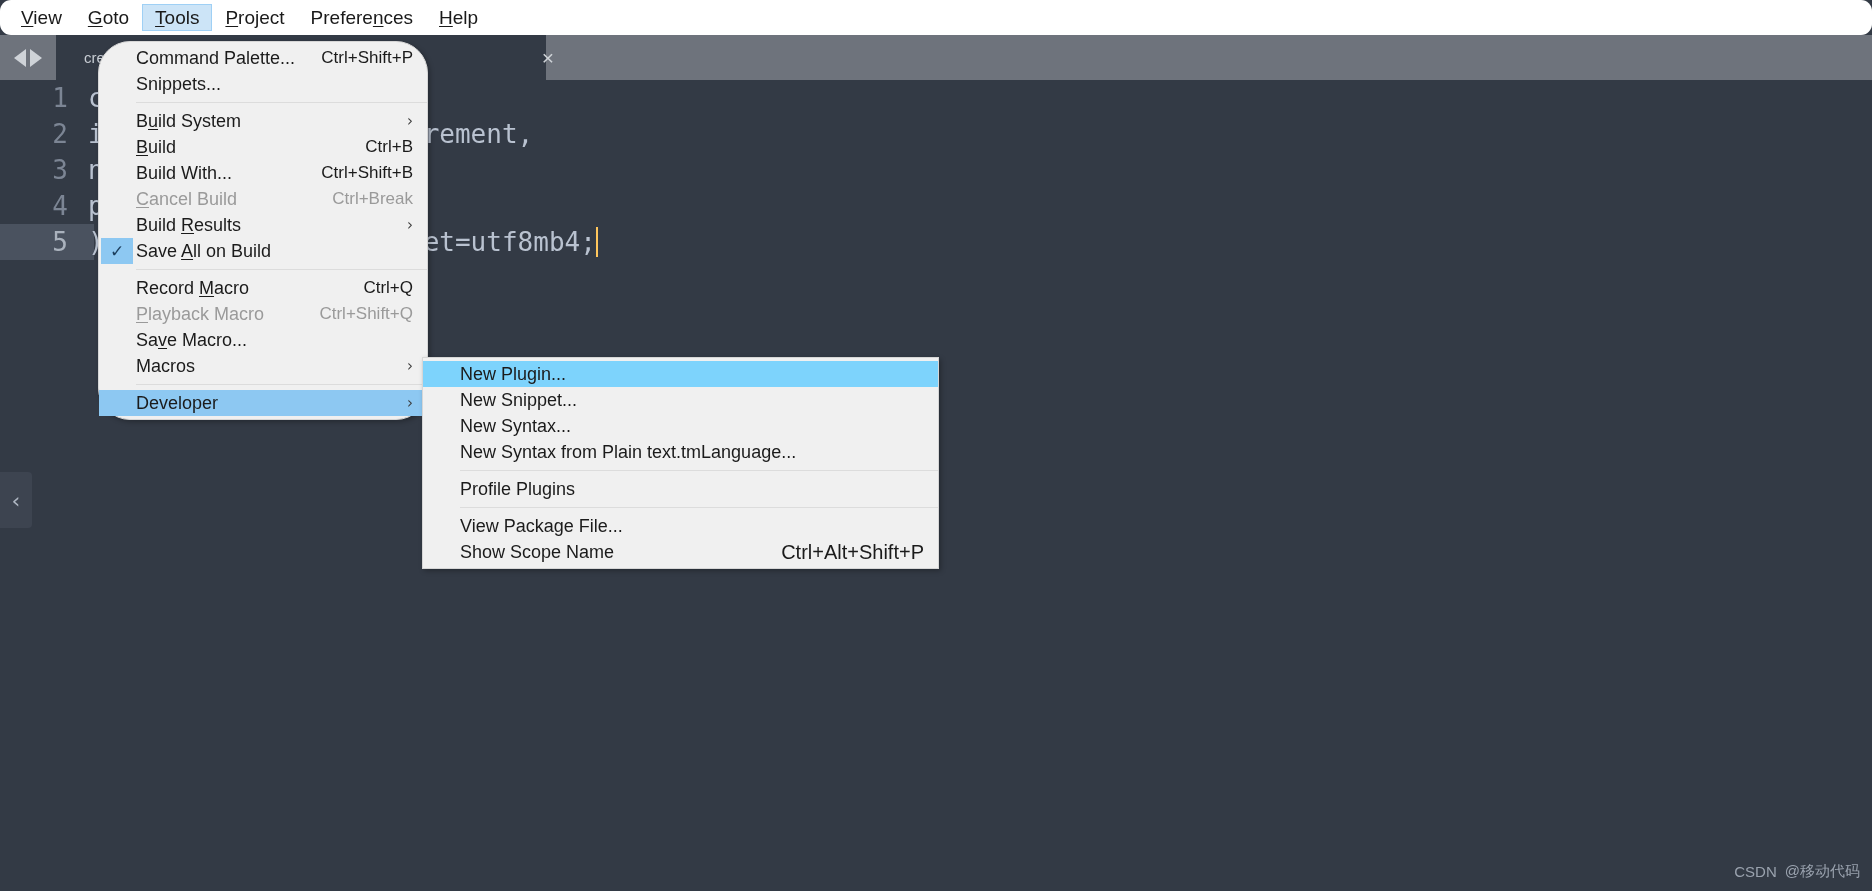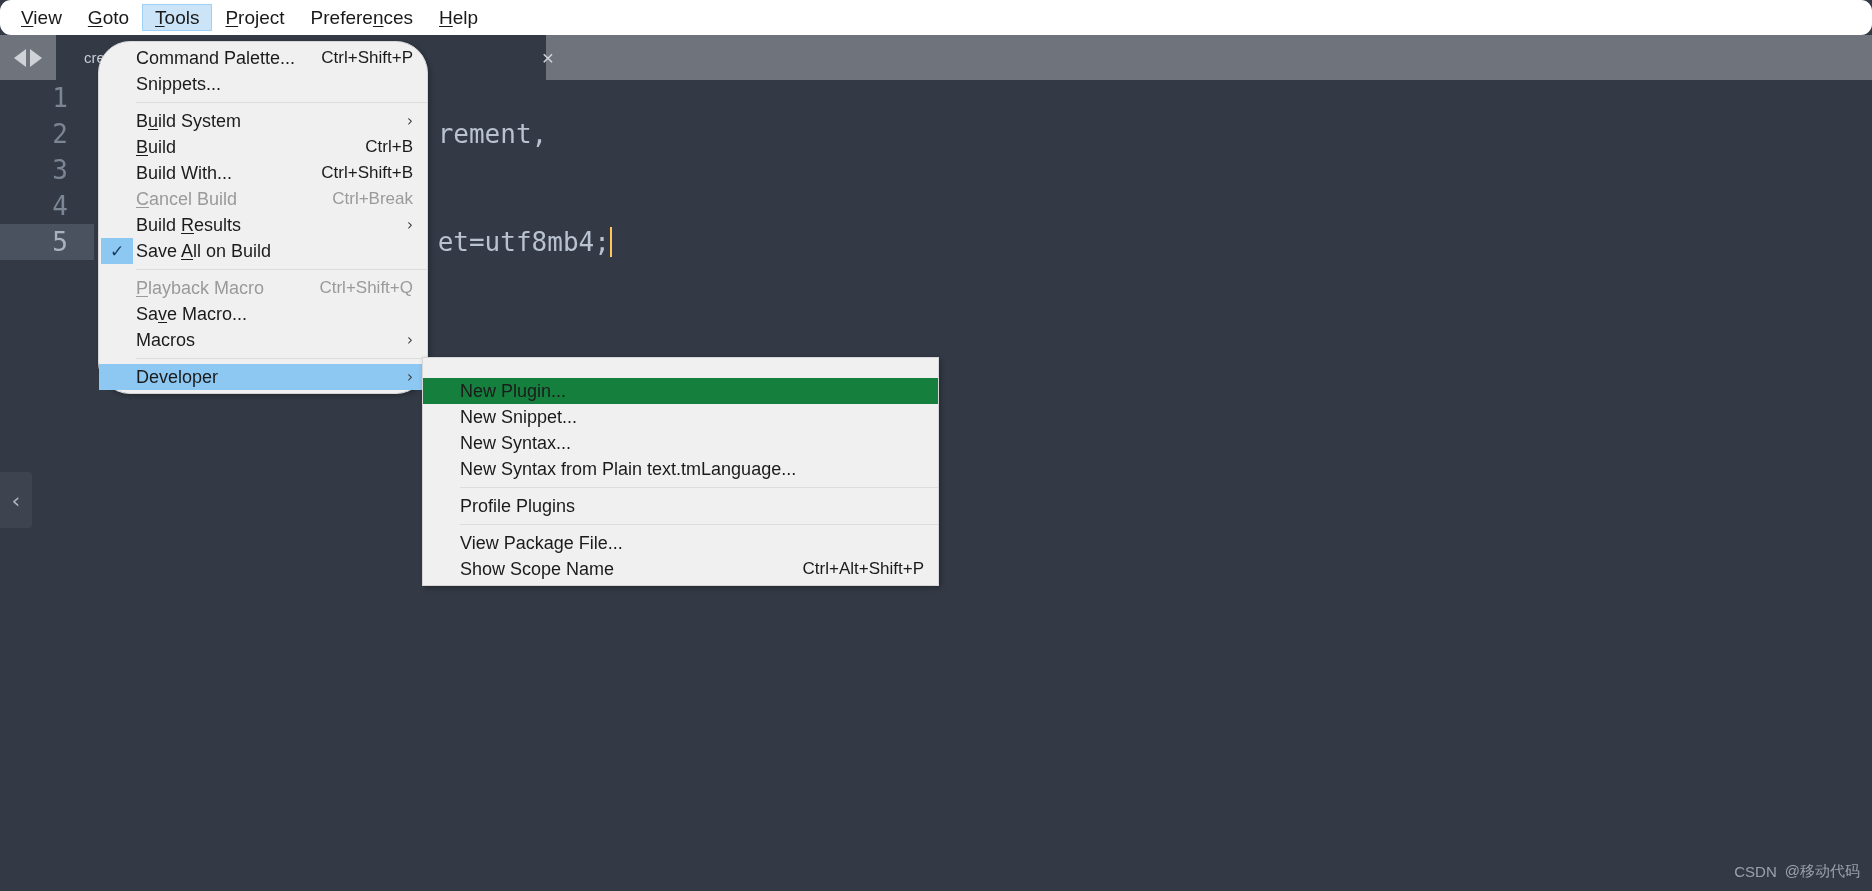--- a/index.html
+++ b/index.html
@@ -69,21 +69,21 @@
   }
   .gutter {
     position: absolute; left: 0; top: 0; width: 94px; height: 811px;
   }
   .lnrow {
     height: 36px; display: flex; align-items: center;
     justify-content: flex-end; padding-right: 26px;
     font-size: 26px; color: #7c8594;
   }
   .lnrow.cur { background: #4a525f; color: #aab2bd; }
-  .codearea { position: absolute; left: 94px; top: 0; right: 0; height: 664px; }
+  .codearea { position: absolute; left: 80px; top: 0; right: 0; height: 664px; }
   .coderow {
     height: 36px; display: flex; align-items: center;
     font-size: 26px; color: #b9c2d0; white-space: pre;
     padding-left: 8px;
   }
   .caret {
     display: inline-block; width: 2px; height: 30px;
     background: #ffc65c; vertical-align: middle;
   }
 
@@ -138,22 +138,22 @@
 
   
   #dev-submenu { left: 422px; top: 357px; width: 517px; }
   .srow {
     height: 26px;
     display: flex; align-items: center;
     font-size: 18px; color: #1b1b1b;
     padding-left: 37px; padding-right: 14px;
     white-space: nowrap;
   }
-  .srow.sel { background: #15803d; margin-top: 17px; }
-  .srow .sc { margin-left: auto; padding-left: 28px; font-size: 17px; }
+  .srow.sel { background: #7dd3fc; }
+  .srow .sc { margin-left: auto; padding-left: 28px; font-size: 20px; }
   .ssep { height: 1px; background: #dcdcdc; margin: 5px 0 5px 37px; }
 
   
   .watermark {
     position: absolute; right: 12px; bottom: 10px;
     font-size: 15px; color: #9aa2ae;
     display: flex; gap: 8px; align-items: center; margin-left: 16px;
   }
 </style>
 </head>
@@ -226,20 +226,24 @@
       </div>
       <div class="mrow">
         <span class="lbl">Build <span class="mn">R</span>esults</span>
         <span class="chev">›</span>
       </div>
       <div class="mrow">
         <div class="check">✓</div>
         <span class="lbl">Save <span class="mn">A</span>ll on Build</span>
       </div>
       <div class="msep"></div>
+      <div class="mrow">
+        <span class="lbl">Record <span class="mn">M</span>acro</span>
+        <span class="sc">Ctrl+Q</span>
+      </div>
       <div class="mrow disabled">
         <span class="lbl"><span class="mn">P</span>layback Macro</span>
         <span class="sc">Ctrl+Shift+Q</span>
       </div>
       <div class="mrow">
         <span class="lbl">Sa<span class="mn">v</span>e Macro...</span>
       </div>
       <div class="mrow">
         <span class="lbl">Macros</span>
         <span class="chev">›</span>

